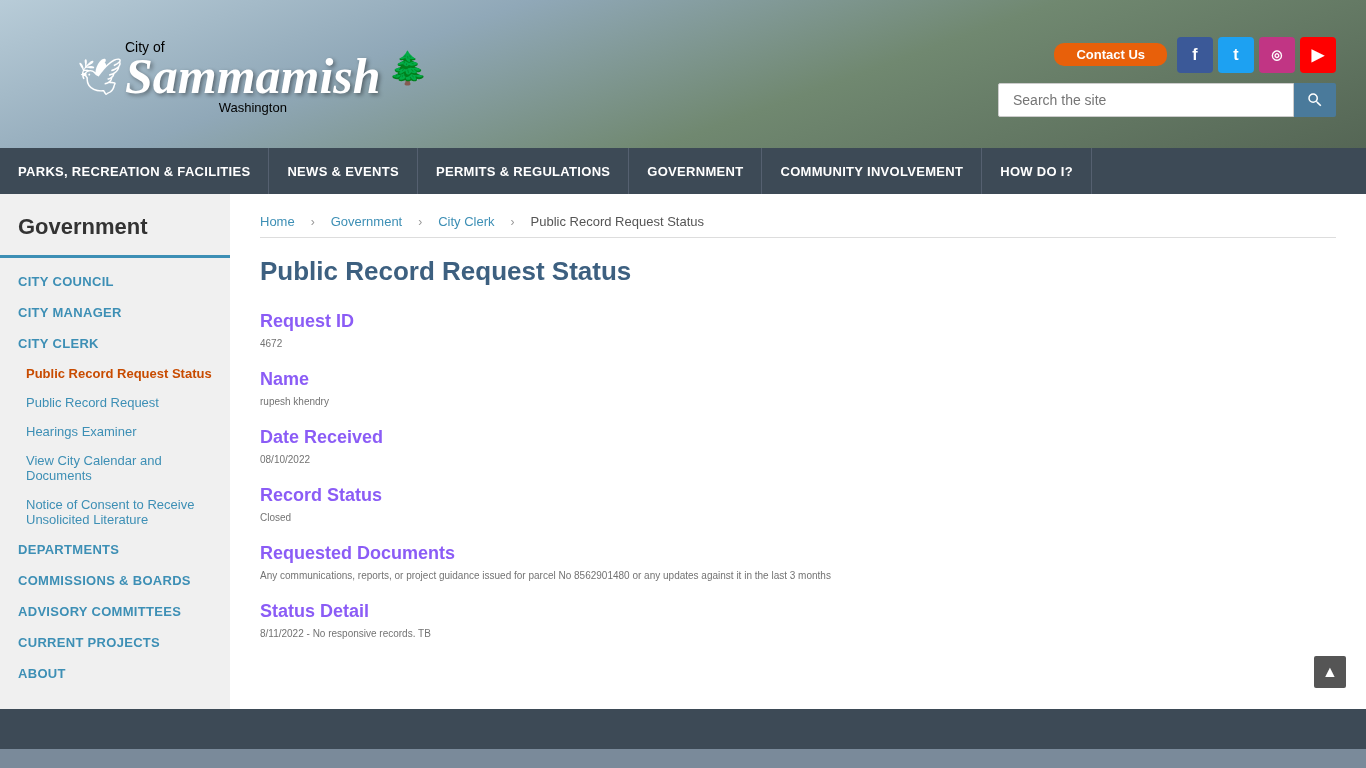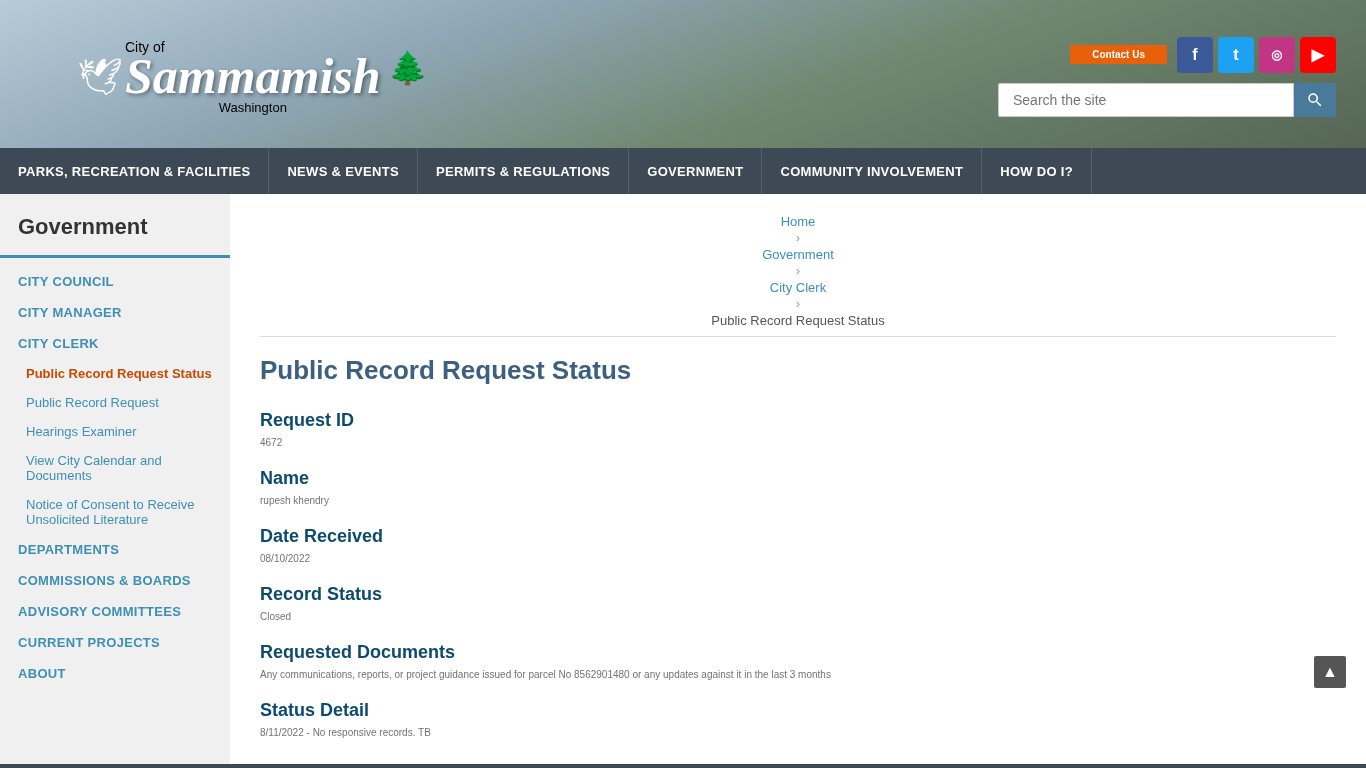--- a/index.html
+++ b/index.html
@@ -40,21 +40,21 @@
     }
     .logo-tree {
       width: 30px; height: 55px; margin-left: 8px;
       font-size: 32px; color: #fff;
     }
 
     .header-right { display: flex; flex-direction: column; align-items: flex-end; gap: 10px; }
     .header-actions { display: flex; align-items: center; gap: 10px; }
     .contact-btn {
       background: #e8600a; color: #fff; border: none; padding: 4px 22px;
-      font-size: 10px; font-weight: bold; cursor: pointer; border-radius: 0;
+      font-size: 13px; font-weight: bold; cursor: pointer; border-radius: 10px;
     }
     .social-icons { display: flex; gap: 5px; }
     .social-icon {
       width: 36px; height: 36px; background: #3b5998; border-radius: 4px;
       display: flex; align-items: center; justify-content: center;
       color: #fff; font-size: 16px; font-weight: bold; cursor: pointer;
     }
     .social-icon.twitter { background: #1da1f2; }
     .social-icon.instagram { background: #c13584; }
     .social-icon.youtube { background: #ff0000; }
@@ -113,36 +113,36 @@
     }
     .sidebar-sub-item.active {
       color: #c84b00; font-weight: bold;
     }
 
     
     .main-content { flex: 1; padding: 20px 30px; background: #fff; }
 
     
     .breadcrumb {
-      display: flex; align-items: center; gap: 2px;
+      display: flex; align-items: center; gap: 16px;
       font-size: 13px; color: #555; margin-bottom: 18px;
-      padding-bottom: 8px; border-bottom: 1px solid #ddd; flex-direction: column;
+      padding-bottom: 8px; border-bottom: 1px solid #ddd;
     }
     .breadcrumb a { color: #3d8fb5; text-decoration: none; cursor: pointer; }
     .breadcrumb-sep { color: #999; font-size: 12px; }
 
     
     .page-title {
       font-size: 26px; font-weight: bold; color: #3d6080;
       margin-bottom: 24px;
     }
 
     
     .field-label {
-      font-size: 18px; font-weight: bold; color: #0c4a6e;
+      font-size: 18px; font-weight: bold; color: #8b5cf6;
       margin-top: 18px; margin-bottom: 4px;
     }
     .field-value {
       font-size: 10px; color: #737373; margin-bottom: 4px;
       line-height: 1.5;
     }
 
     
     .scroll-top {
       position: fixed; right: 20px; bottom: 80px;

